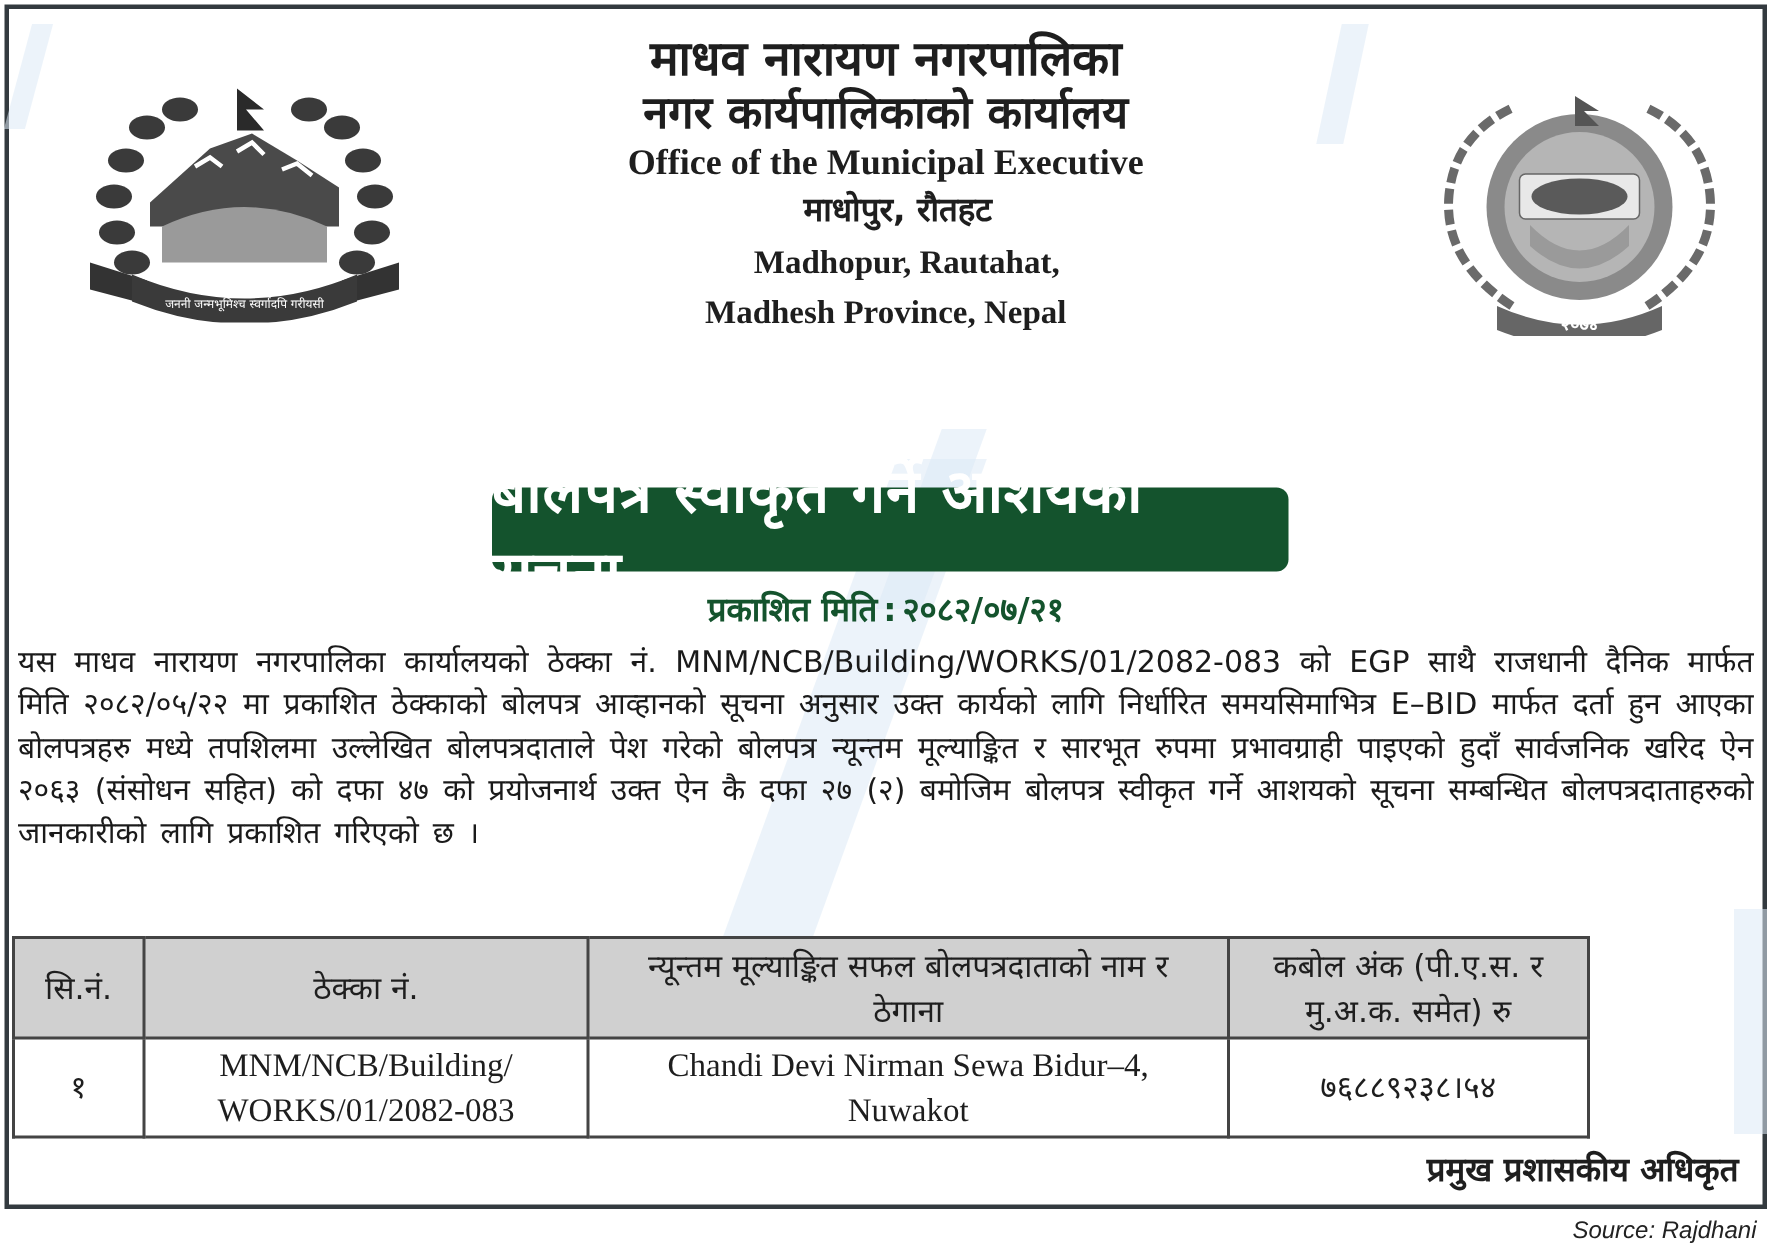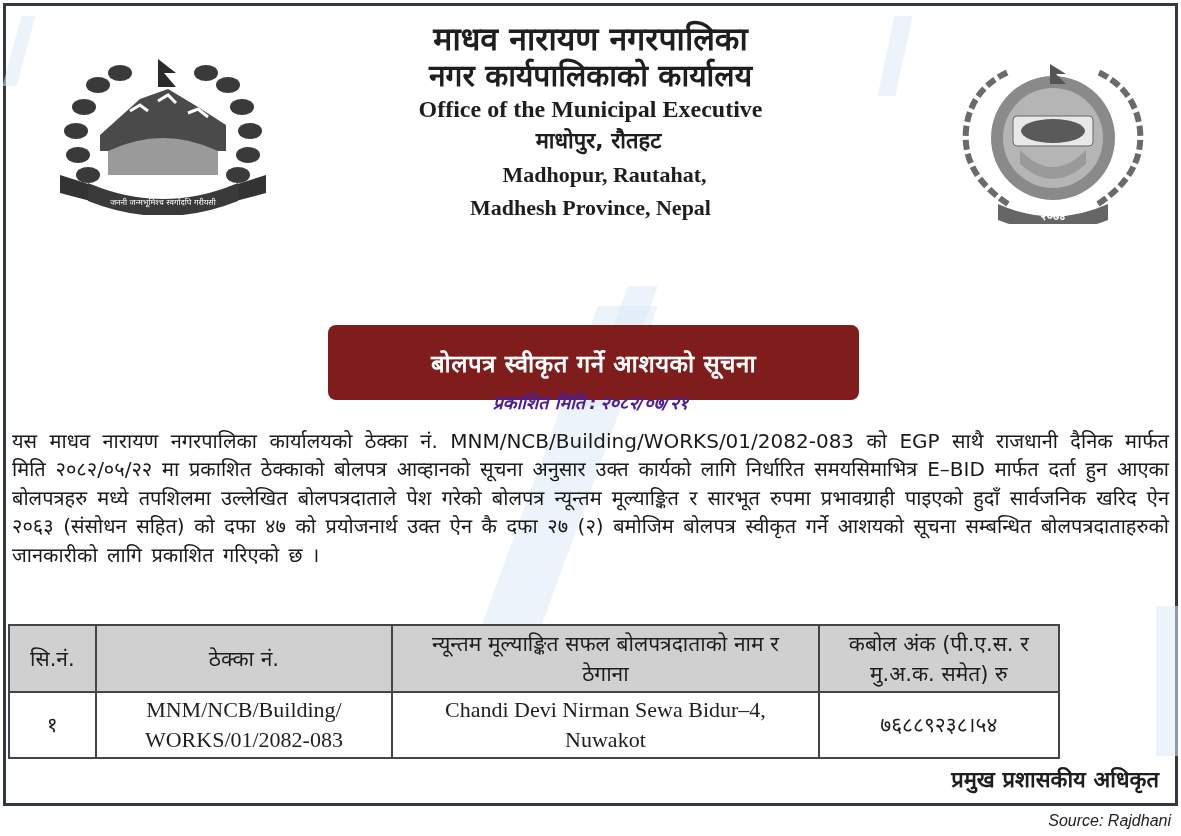--- a/index.html
+++ b/index.html
@@ -28,28 +28,28 @@
     .h-en-office { font-size: 24px; line-height: 30px; }
     .h-np-addr { font-size: 22px; line-height: 34px; padding-left: 16px; }
     .h-en-addr { font-size: 22px; line-height: 34px; padding-left: 28px; }
     .h-np-prov { font-size: 24px; line-height: 34px; }
     .h-en-prov { font-size: 22px; line-height: 32px; }
 
     .emblem-left { position: absolute; left: 58px; top: 55px; width: 210px; height: 160px; }
     .emblem-right { position: absolute; left: 958px; top: 64px; width: 190px; height: 160px; text-align: right; }
 
     .title-banner {
-      position: absolute; left: 328px; top: 325px; width: 531px; height: 75px;
-      background: #7f1d1d; border-radius: 8px; color: #ffffff;
+      position: absolute; left: 328px; top: 325px; width: 531px; height: 56px;
+      background: #14532d; border-radius: 8px; color: #ffffff;
       display: flex; align-items: center; justify-content: center;
-      font-size: 24px; font-weight: bold; letter-spacing: 0.5px;
+      font-size: 40px; font-weight: bold; letter-spacing: 0.5px;
     }
     .publish-date {
       position: absolute; left: 0; top: 390px; width: 100%; text-align: center;
-      font-size: 18px; font-weight: bold; font-style: italic; color: #4c1d95;
+      font-size: 22px; font-weight: bold; color: #14532d;
     }
     .publish-date .sep { margin: 0 4px; }
 
     .body-text {
       position: absolute; left: 12px; top: 427px; width: 1157px;
       font-size: 20px; line-height: 28.4px; text-align: justify; color: #1a1a1a;
       word-spacing: 3px;
     }
 
     .award-table {

